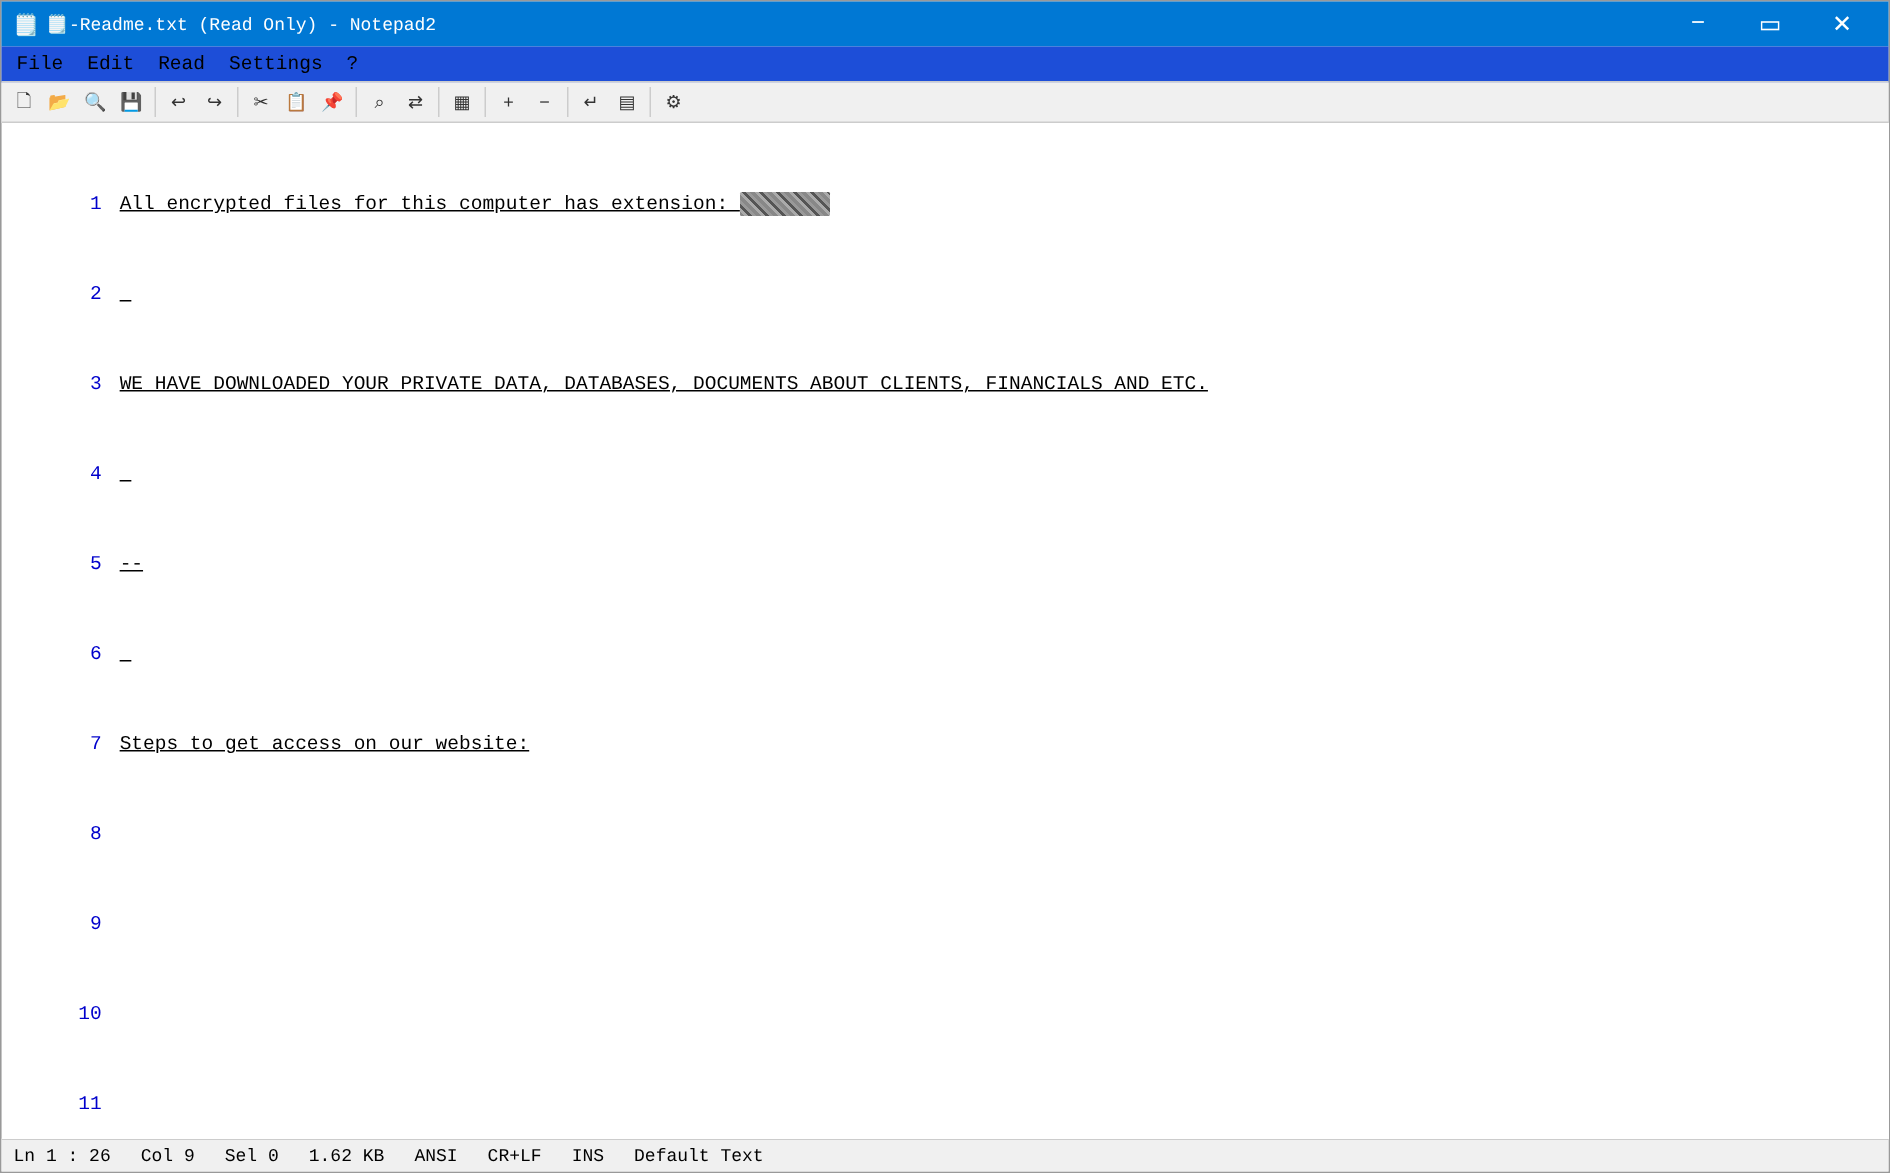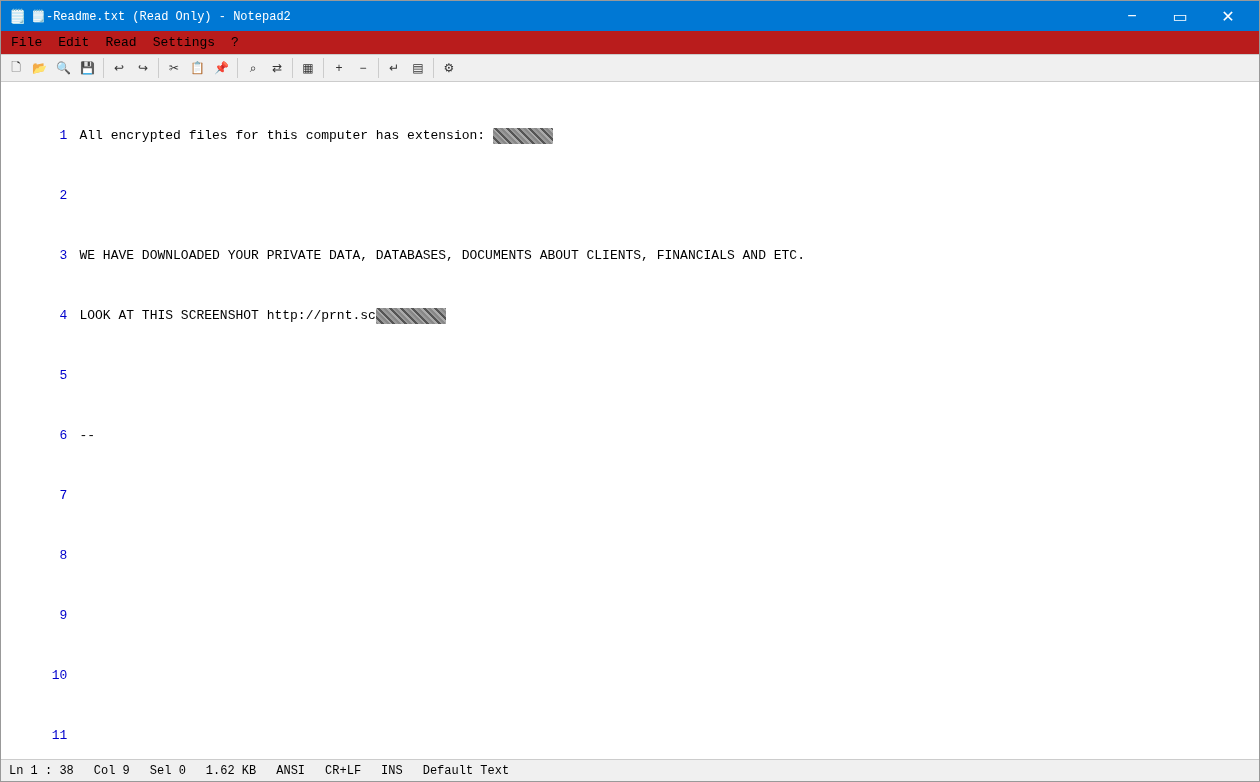--- a/index.html
+++ b/index.html
@@ -47,21 +47,21 @@
       background: transparent;
       border: none;
       color: white;
       font-size: 16px;
       cursor: pointer;
       display: flex;
       align-items: center;
       justify-content: center;
     }
     .menu-bar {
-      background: #b91c1c;
+      background: #1d4ed8;
       padding: 2px 4px;
       display: flex;
       gap: 4px;
       border-bottom: 1px solid #ccc;
     }
     .menu-item {
       padding: 2px 6px;
       cursor: pointer;
       font-size: 13px;
     }
@@ -129,20 +129,21 @@
       line-height: 20px;
       color: #000;
       font-family: 'Courier New', Courier, monospace;
       font-size: 13px;
       overflow: visible;
     }
     .text-line {
       display: block;
       line-height: 20px;
       white-space: pre;
+      text-decoration: underline;
     }
     .encrypted-text {
       display: inline-block;
       background: repeating-linear-gradient(
         45deg,
         #888 0px, #888 2px,
         #aaa 2px, #aaa 4px,
         #555 4px, #555 6px,
         #999 6px, #999 8px
       );
@@ -244,45 +245,45 @@
         
         
         
         
         
       </div>
       <div class="text-area">
         <span class="text-line">All encrypted files for this computer has extension: <span class="encrypted-text" style="width:60px;height:16px;">&nbsp;&nbsp;&nbsp;&nbsp;&nbsp;&nbsp;&nbsp;&nbsp;&nbsp;&nbsp;</span></span>
         <span class="text-line"> </span>
         <span class="text-line">WE HAVE DOWNLOADED YOUR PRIVATE DATA, DATABASES, DOCUMENTS ABOUT CLIENTS, FINANCIALS AND ETC.</span>
-        <span class="text-line">LOOK AT THIS SCREENSHOT http://prnt.sc<span class="encrypted-text" style="width:70px;height:16px;">&nbsp;&nbsp;&nbsp;&nbsp;&nbsp;&nbsp;&nbsp;&nbsp;&nbsp;&nbsp;</span></span>
         <span class="text-line"> </span>
         <span class="text-line">--</span>
         <span class="text-line"> </span>
+        <span class="text-line">Steps to get access on our website:</span>
         
         
         
         
         
         
         
         
         
         
         
         
         
         
         
       </div>
     </div>
   </div>
 
   <div class="status-bar">
-    <span class="status-item">Ln 1 : 38</span>
+    <span class="status-item">Ln 1 : 26</span>
     <span class="status-item">Col 9</span>
     <span class="status-item">Sel 0</span>
     <span class="status-item">1.62 KB</span>
     <span class="status-item">ANSI</span>
     <span class="status-item">CR+LF</span>
     <span class="status-item">INS</span>
     <span class="status-item">Default Text</span>
   </div>
 </div>
 

